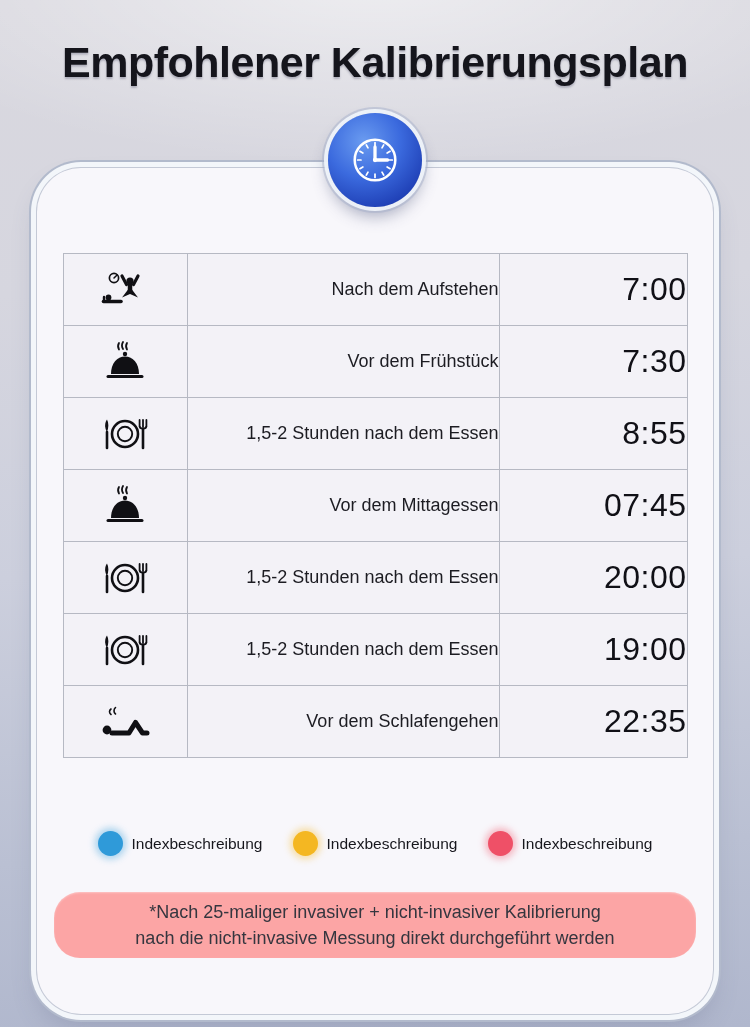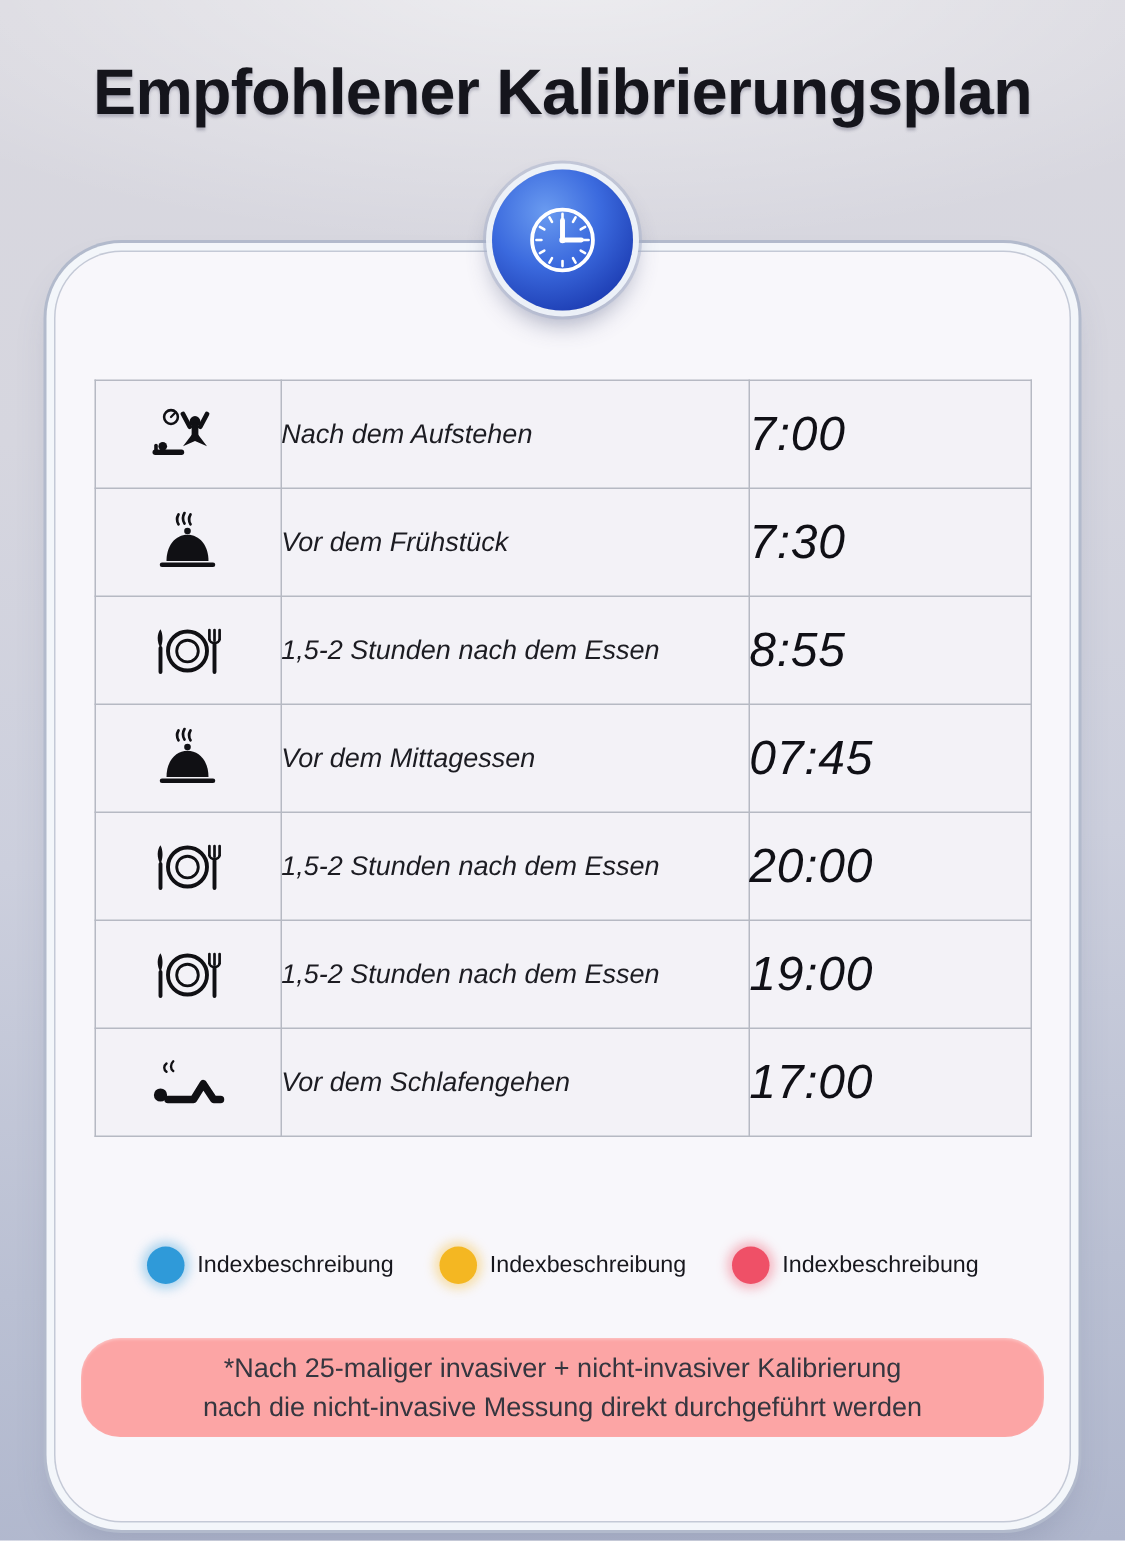--- a/index.html
+++ b/index.html
@@ -25,21 +25,21 @@
     display:flex;align-items:center;justify-content:center;z-index:3;
   }
   .card{
     position:absolute;left:37px;top:168px;width:676px;height:846px;box-sizing:border-box;
     background:#f8f7fb;border-radius:44px;padding-top:85px;z-index:2;
     box-shadow:0 0 0 1px #c4c9d6,0 0 0 6px rgba(247,249,252,.95),0 0 0 8px #b2bacc,0 14px 24px rgba(90,100,130,.25);
   }
   table.schedule{border-collapse:collapse;table-layout:fixed;width:624px;margin:0 auto;}
   table.schedule td{
     border:1px solid #b6b9c3;background:#f3f2f7;height:71px;
-    text-align:left;vertical-align:middle;padding:0;font-style:italic;
+    text-align:right;vertical-align:middle;padding:0;
   }
   td.icon-cell svg{display:block;margin:0 auto;}
   td.label-cell{font-size:18px;color:#1c1c22;}
   td.time-cell{font-size:32px;color:#101016;letter-spacing:.5px;}
   .legend{display:flex;justify-content:center;align-items:center;gap:30px;margin-top:40px;}
   .legend-item{display:flex;align-items:center;gap:9px;font-size:15.5px;color:#17171d;margin-top:33px;}
   .legend-dot{width:25px;height:25px;border-radius:50%;flex:0 0 auto;}
   .footnote{
     margin:36px auto 0;width:642px;height:66px;background:#fca5a5;border-radius:26px;
     display:flex;flex-direction:column;justify-content:center;text-align:center;
@@ -192,21 +192,21 @@
             <svg width="52" height="32" viewBox="0 0 52 32">
               <g stroke="#101014" fill="none" stroke-width="1.6" stroke-linecap="round">
                 <path d="M12 3 C10 4.5 10 7 12 8.5"></path>
                 <path d="M16.5 1.5 C14.5 3.5 14.5 6.5 16.5 8"></path>
               </g>
               <circle cx="8" cy="24" r="4.4" fill="#101014"></circle>
               <path d="M13 27 L30 27 L36.5 16.5 L43.5 27 L48 27" stroke="#101014" stroke-width="5" fill="none" stroke-linecap="round" stroke-linejoin="round"></path>
             </svg>
           </td>
           <td class="label-cell">Vor dem Schlafengehen</td>
-          <td class="time-cell">17:00</td>
+          <td class="time-cell">22:35</td>
         </tr>
       </tbody>
     </table>
 
     <div class="legend">
       <div class="legend-item">
         <span class="legend-dot" style="background-color: rgb(47, 154, 217); box-shadow: rgba(47, 154, 217, 0.4) 0px 0px 7px 3px;"></span>
         <span>Indexbeschreibung</span>
       </div>
       <div class="legend-item">

